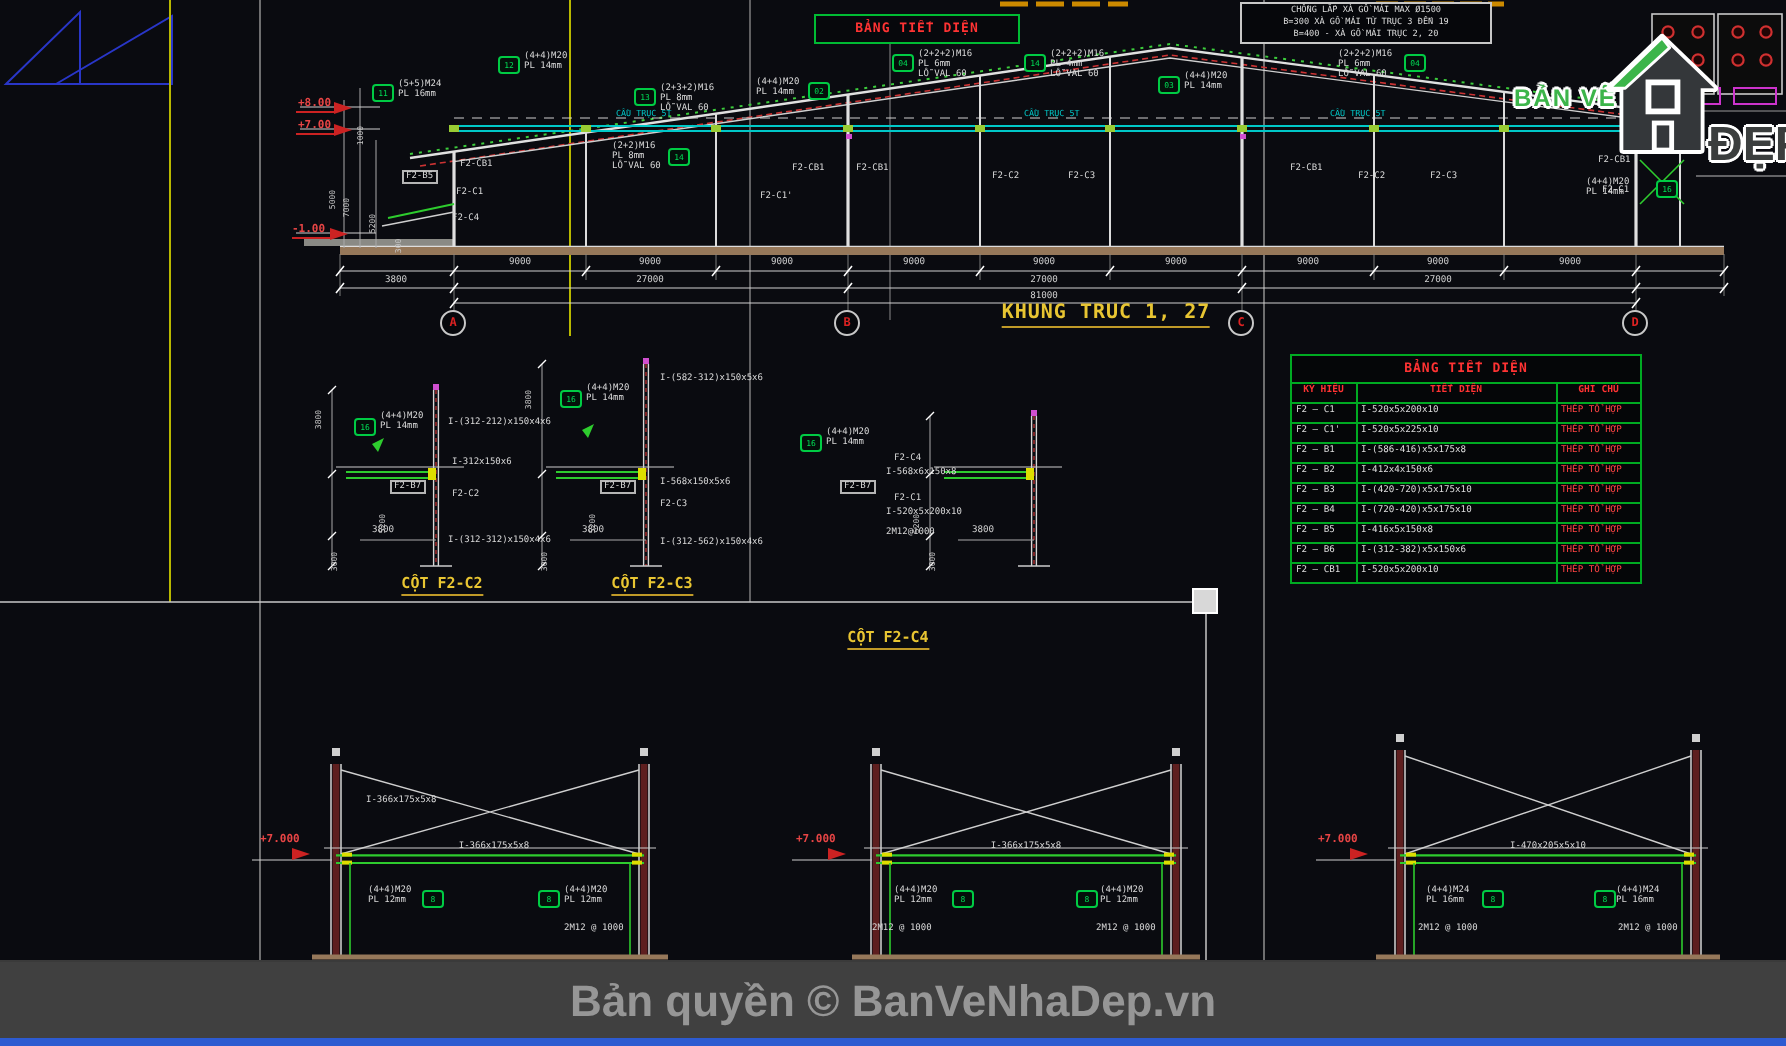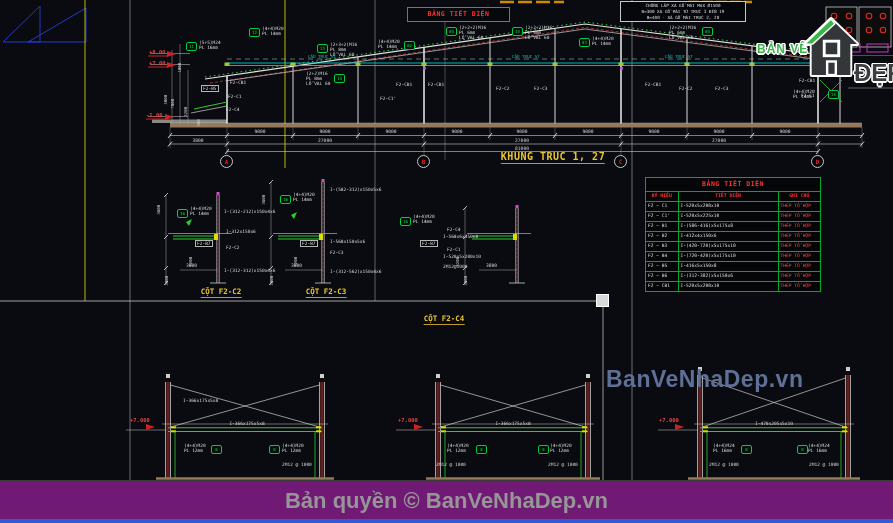--- a/index.html
+++ b/index.html
@@ -37,21 +37,21 @@
        background:#050608;z-index:3;border:1.5px solid #00aa22;}
   #secTable td,#secTable th{border:0.7px solid #00aa22;font:4.6px/1 "DejaVu Sans Mono",monospace;
        color:#dcdcdc;padding:2px 2px;text-align:left;height:5px;}
   #secTable th{color:#ff3333;text-align:center;font-weight:bold;font-size:4.8px;}
   #secTable .tt{color:#ff3333;text-align:center;font:bold 6.5px/1 "DejaVu Sans Mono",monospace;
        padding:3px 0;letter-spacing:.5px;}
   #secTable .c-red{color:#ff4444;}
   #secTable td:nth-child(2){width:95px;}
   #wm{position:absolute;left:606px;top:366px;z-index:1;
       font:bold 23px "Liberation Sans",sans-serif;color:#5f7096;letter-spacing:.5px;}
-  #footer{position:absolute;left:0;top:480px;width:893px;height:39px;background:#701a75;
+  #footer{position:absolute;left:0;top:480px;width:893px;height:39px;background:#404040;
       border-top:1px solid #3a3a3a;z-index:4;text-align:center;
       font:bold 22px/39px "Liberation Sans",sans-serif;color:#969696;}
   #bluebar{position:absolute;left:0;top:519px;width:893px;height:4px;background:#2d5bd1;z-index:4;}
   #grip{position:absolute;left:596px;top:294px;width:13px;height:13px;background:#d8d8d8;
       border:1px solid #fff;z-index:3;box-sizing:border-box;}
   #logo{position:absolute;left:740px;top:12px;width:153px;height:92px;z-index:6;}
   #logo .sh{text-shadow:-1.5px 0 #fff,1.5px 0 #fff,0 -1.5px #fff,0 1.5px #fff,
       -1px -1px #fff,1px 1px #fff,-1px 1px #fff,1px -1px #fff;}
   #logo .l1{position:absolute;left:17px;top:30px;font:bold 12px "Liberation Sans",sans-serif;
       color:#3cb54a;letter-spacing:1px;}
@@ -59,21 +59,20 @@
       color:#3cb54a;}
   #logo .l3{position:absolute;left:114px;top:47px;font:bold 24px "Liberation Sans",sans-serif;
       color:#3b3e3e;}
   #logo svg{position:absolute;left:62px;top:2px;}
 </style>
 </head>
 <body>
 
 <div id="app">
 
-  <div id="wm">BanVeNhaDep.vn</div>
 
   <svg width="893" height="523" viewBox="0 0 893 523">
 
     <path d="M3 42 L40 6 L40 42 Z M28 42 L86 8 L86 42 Z" stroke="#2936c8" fill="none" stroke-width="1"></path>
 
     <line x1="85" y1="0" x2="85" y2="301" stroke="#b8b800" stroke-width="1"></line>
     <line x1="285" y1="0" x2="285" y2="168" stroke="#b8b800" stroke-width="1"></line>
     <line x1="130" y1="0" x2="130" y2="480" stroke="#9a9a9a" stroke-width="0.7"></line>
     <line x1="375" y1="0" x2="375" y2="301" stroke="#9a9a9a" stroke-width="0.6"></line>
     <line x1="445" y1="8" x2="445" y2="160" stroke="#8a8a8a" stroke-width="0.5"></line>

